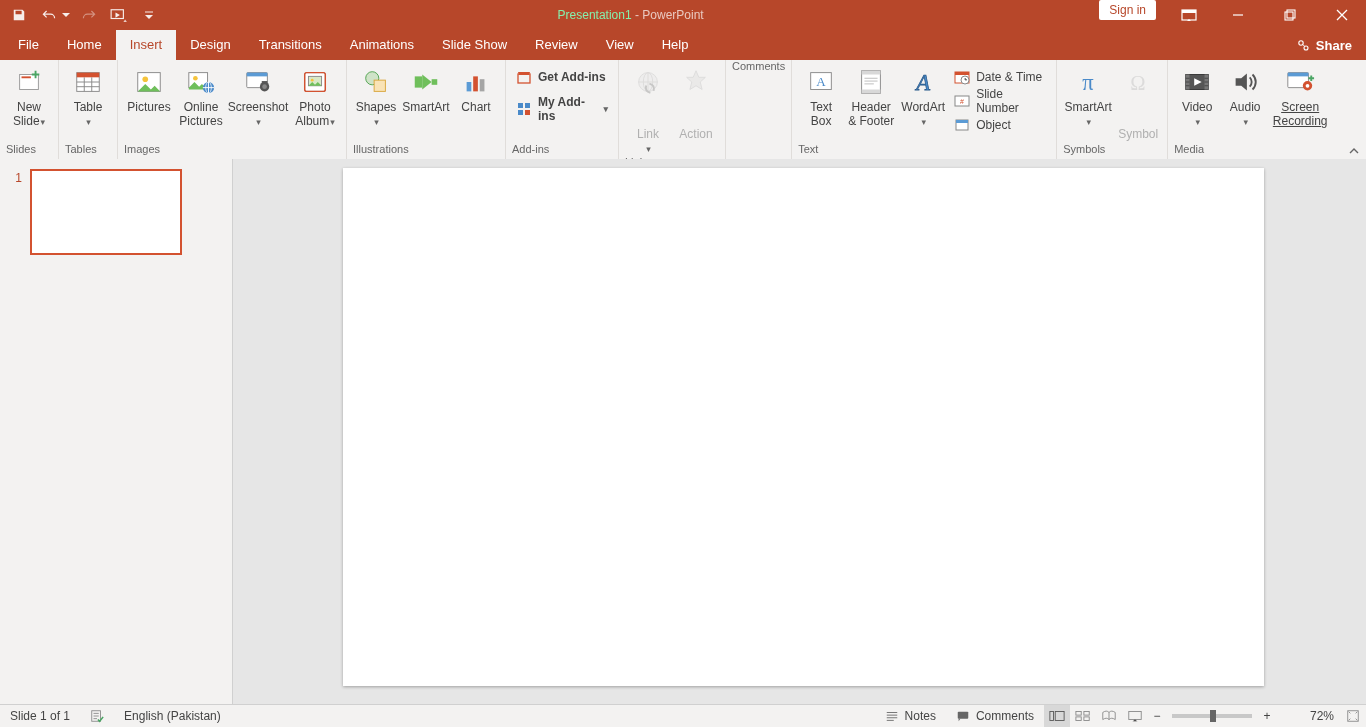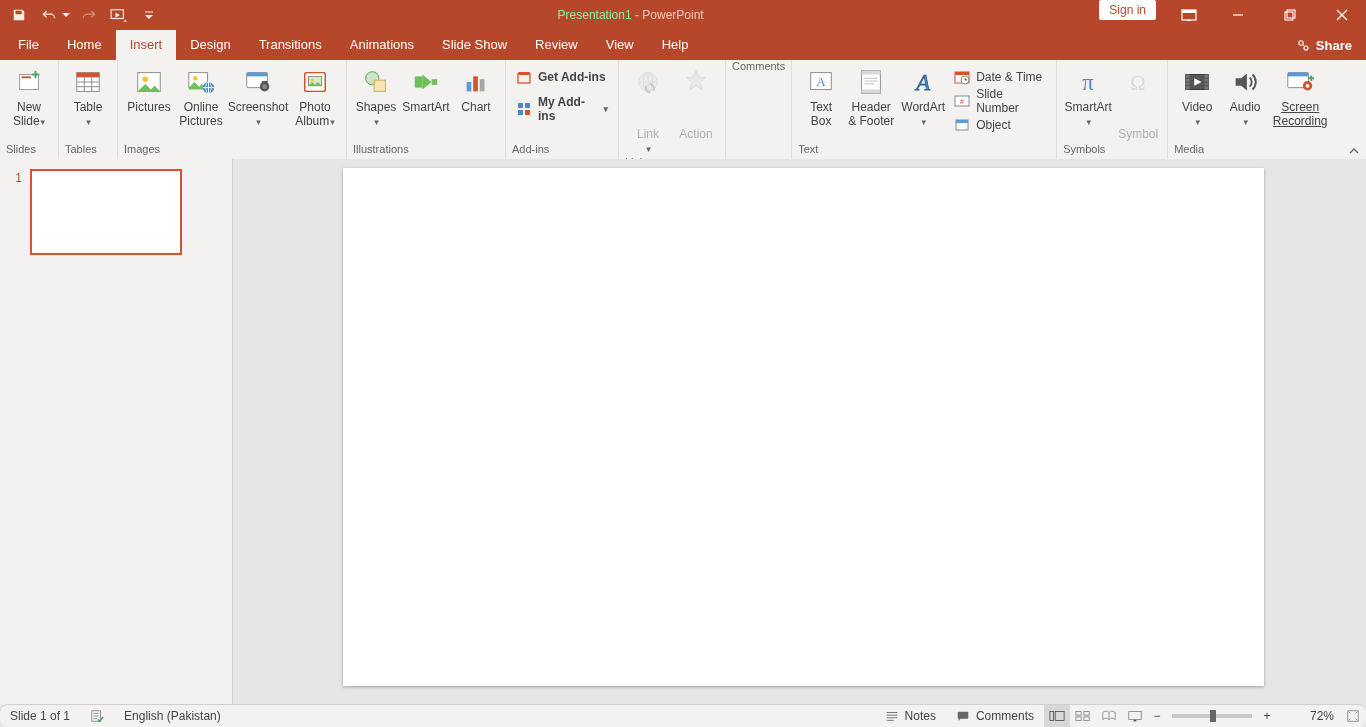--- a/index.html
+++ b/index.html
@@ -262,21 +262,20 @@
     bottom: 0;
     left: 0;
     right: 0;
     height: 22px;
     background: #f3f2f1;
     border-top: 1px solid #d0d0d0;
     display: flex;
     align-items: center;
     font-size: 12px;
     color: #444;
-    border-radius: 8px;
   }
   .status .seg {
     padding: 0 10px;
     display: flex;
     align-items: center;
     gap: 6px;
     height: 100%;
   }
   .status .spacer { flex: 1; }
   .status .vbtn {

